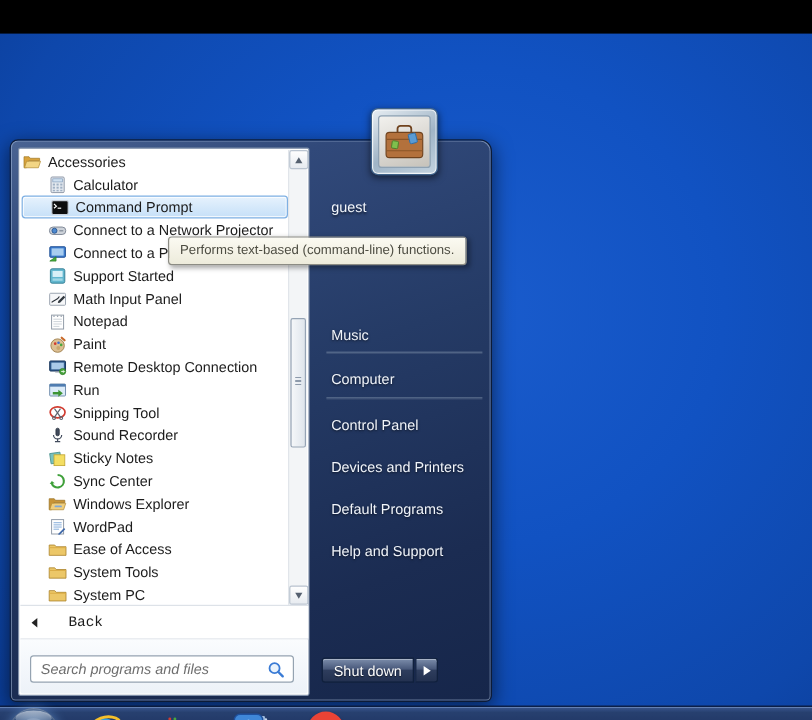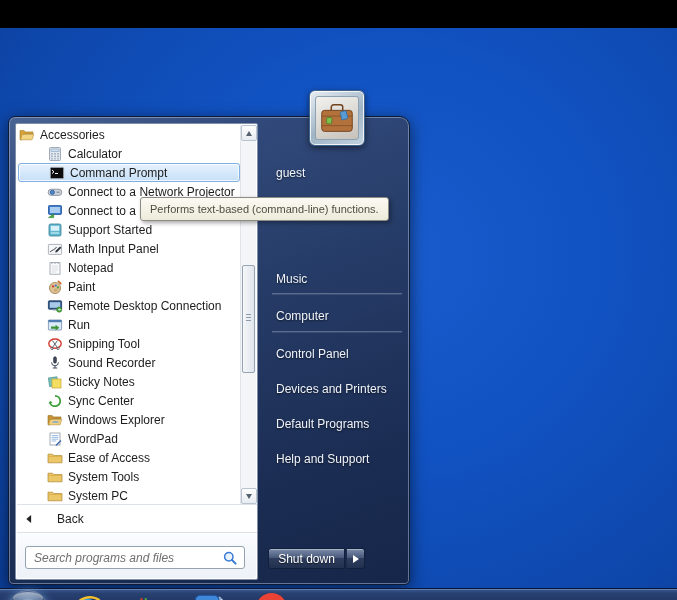--- a/index.html
+++ b/index.html
@@ -13,41 +13,41 @@
   .start-frame{position:absolute;left:8px;top:88px;width:402px;height:469px;
     border-radius:7px 10px 5px 5px;
     background:linear-gradient(160deg,#4a6493 0%,#31497a 16%,#253b66 45%,#1b2c52 78%,#16264a 100%);
     border:1px solid #0d1b36;
     box-shadow:inset 0 0 0 1px rgba(175,195,225,.5), 0 4px 16px rgba(0,0,0,.55);}
 
   
   .left-panel{position:absolute;left:6px;top:6px;width:243px;height:457px;
     background:#fff;border:1px solid #7f8fa9;border-radius:2px;}
   .prog-list{position:absolute;left:1px;top:1px;width:224px;height:379px;overflow:hidden;background:#fff;}
-  .mi{height:19px;display:flex;align-items:center;padding-left:30px;font-size:12px;color:#1c1c1c;white-space:nowrap;}
+  .mi{height:19px;display:flex;align-items:center;padding-left:23px;font-size:12px;color:#1c1c1c;white-space:nowrap;}
   .mi.header{padding-left:2px;}
   .mi .ic{width:16px;height:16px;flex:0 0 16px;margin-right:5px;}
   .mi.sel{background:linear-gradient(#e6f2fd,#c6e0f8);border:1px solid #7eb0e3;border-radius:3px;
           margin:0 1px;box-shadow:inset 0 0 0 1px rgba(255,255,255,.75);}
 
   
   .scrollbar{position:absolute;top:1px;right:1px;width:16px;height:379px;background:#f3f5f7;border-left:1px solid #e1e5ea;}
   .sb-btn{position:absolute;left:0;width:16px;height:16px;background:linear-gradient(#fefefe,#e7ebf0);
           border:1px solid #bac4d0;border-radius:2px;display:flex;align-items:center;justify-content:center;}
   .sb-btn.up{top:0}.sb-btn.down{bottom:0}
   .tri-up{width:0;height:0;border-left:3.5px solid transparent;border-right:3.5px solid transparent;border-bottom:5px solid #55606f;}
   .tri-down{width:0;height:0;border-left:3.5px solid transparent;border-right:3.5px solid transparent;border-top:5px solid #55606f;}
   .sb-thumb{position:absolute;left:1px;top:140px;width:13px;height:108px;
     background:linear-gradient(90deg,#f5f7f9,#dfe5ec);border:1px solid #95a3b4;border-radius:2px;}
   .sb-thumb::before{content:"";position:absolute;left:3px;right:3px;top:48px;height:8px;
     background:repeating-linear-gradient(#8d9aab 0 1px,transparent 1px 3px);}
 
   .lp-sep{position:absolute;left:1px;width:240px;height:1px;background:#dde2e8;}
   .back-row{position:absolute;left:1px;top:381px;width:240px;height:27px;display:flex;align-items:center;
-    padding-left:6px;font-size:12px;color:#1c1c1c;background:#fff;}
+    padding-left:6px;font-size:12px;color:#1c1c1c;background:#fff;font-family:Liberation Mono, monospace;}
   .back-row .ic{width:12px;height:12px;margin-right:22px;}
 
   .search-band{position:absolute;left:1px;right:1px;top:409px;bottom:1px;
     background:linear-gradient(#fafcfe,#edf2f8);border-radius:0 0 2px 2px;}
   .search-box{position:absolute;left:8px;top:13px;width:220px;height:23px;background:#fff;
     border:1px solid #95a3b1;border-radius:3px;display:flex;align-items:center;gap:16px;}
   .search-box input{flex:1;border:none;outline:none;background:transparent;font-size:12px;
     font-family:"Liberation Sans",sans-serif;padding:0 4px 0 8px;color:#333;min-width:0;}
   .search-box input::placeholder{font-style:italic;color:#6e6e6e;}
   .search-box .mag{width:16px;height:16px;margin-right:6px;flex:0 0 16px;}

